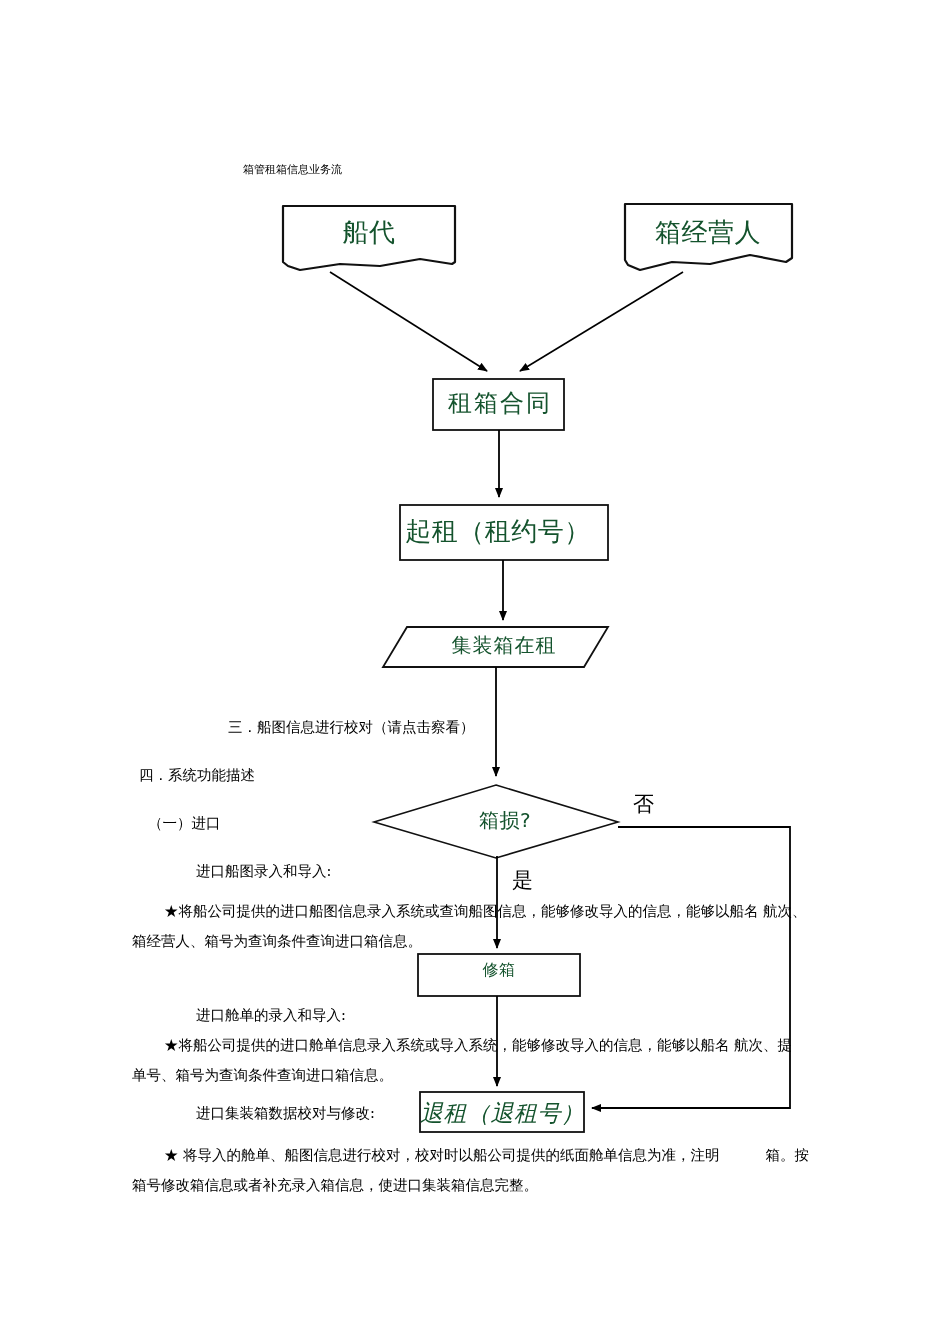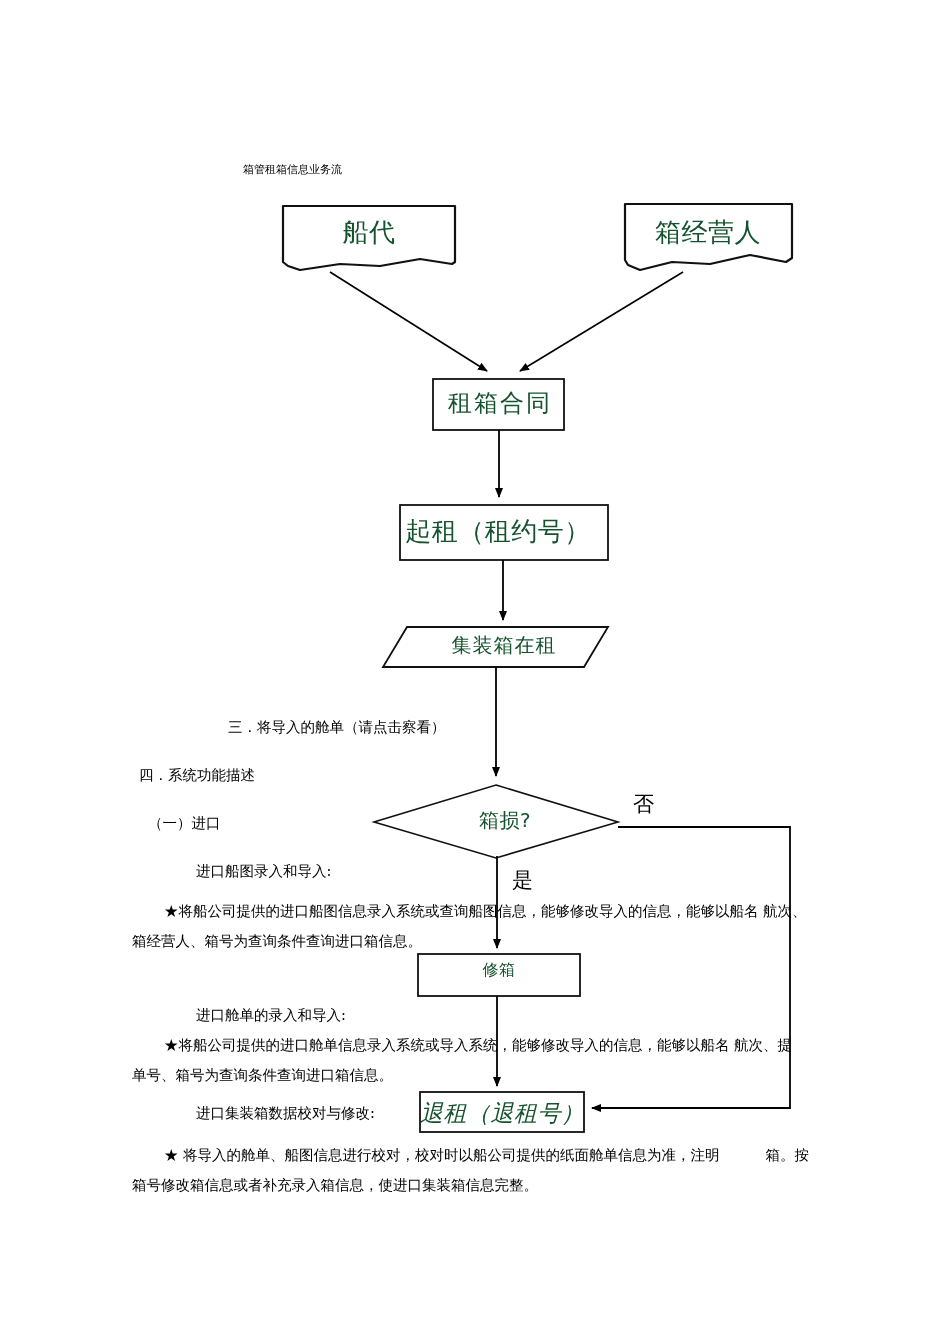--- a/index.html
+++ b/index.html
@@ -109,21 +109,21 @@
 </style>
 </head>
 <body>
 
 <div id="page">
 
   <div id="text-layer">
 
     <div class="doc-text doc-title">箱管租箱信息业务流</div>
 
-    <div class="doc-text h-mokuai">三．将导入的舱单（请点击察看）</div>
+    <div class="doc-text h-mokuai">三．船图信息进行校对（请点击察看）</div>
 
     <div class="doc-text h-miaoshu">四．系统功能描述</div>
 
     <div class="doc-text h-jinkou">（一）进口</div>
 
     <div class="doc-text s-chuantu">进口船图录入和导入:</div>
 
     <div class="doc-text s-cangdan">进口舱单的录入和导入:</div>
 
     <div class="doc-text s-jiaodui">进口集装箱数据校对与修改:</div>

